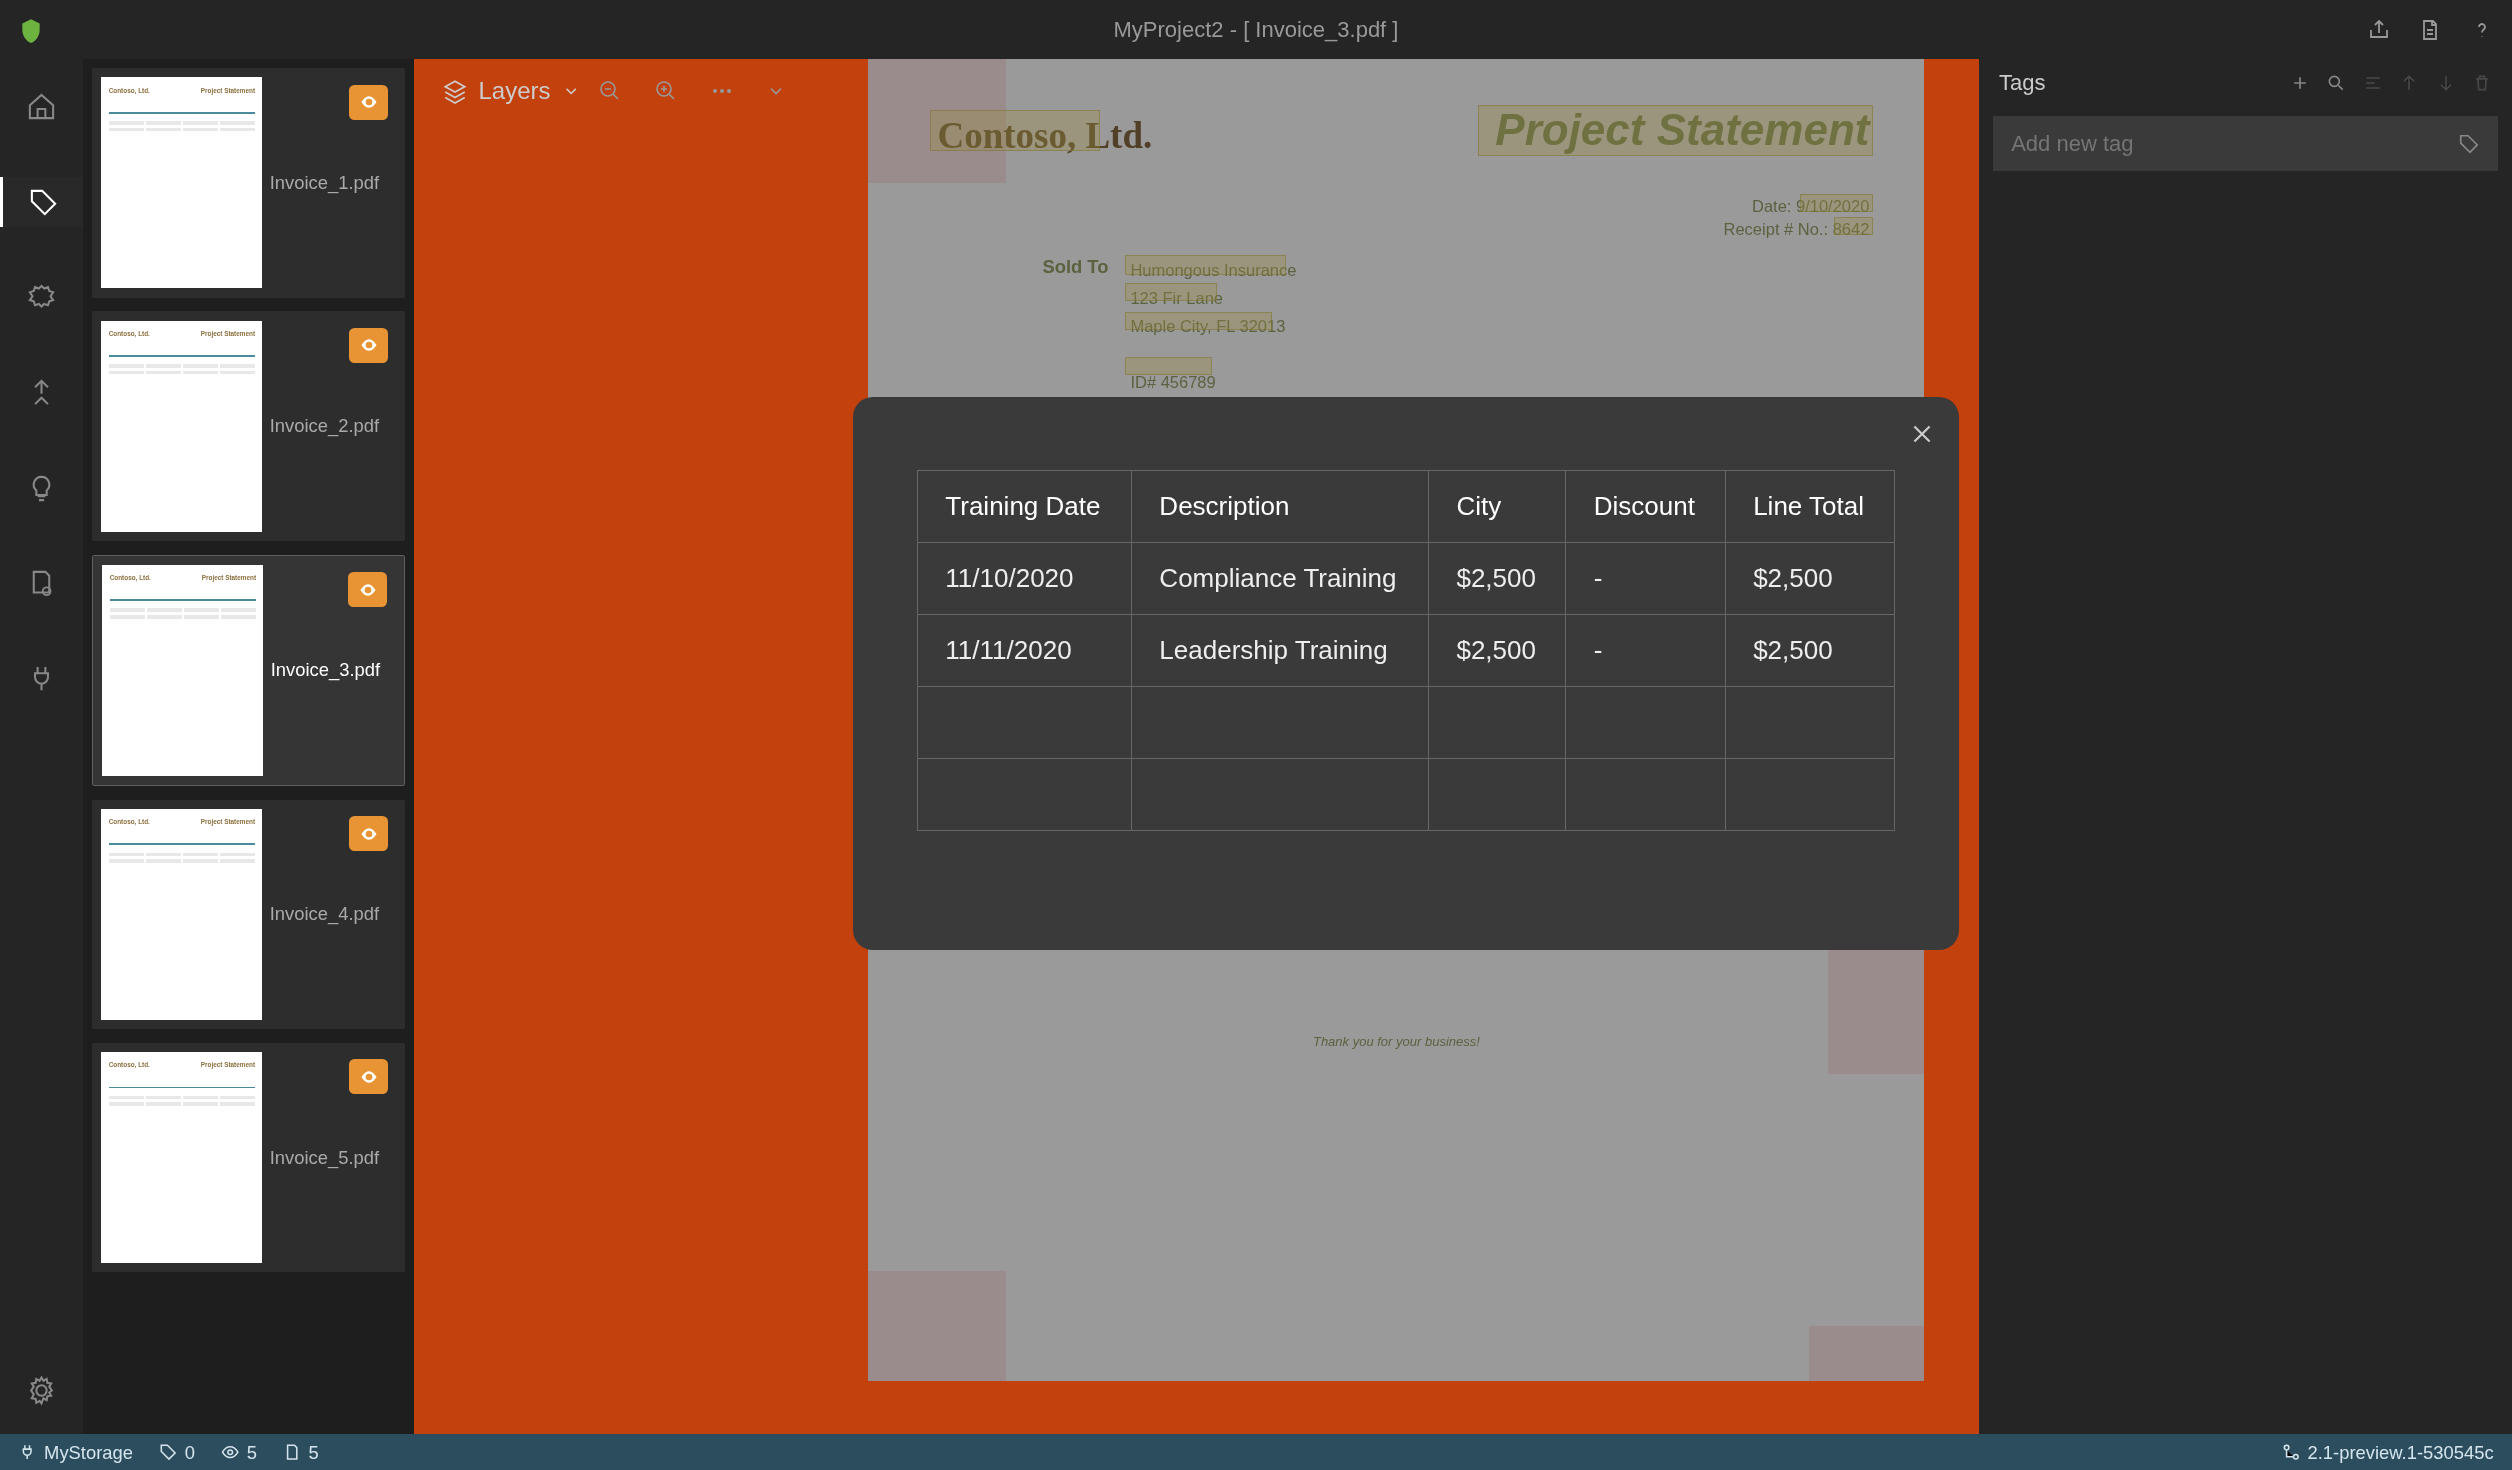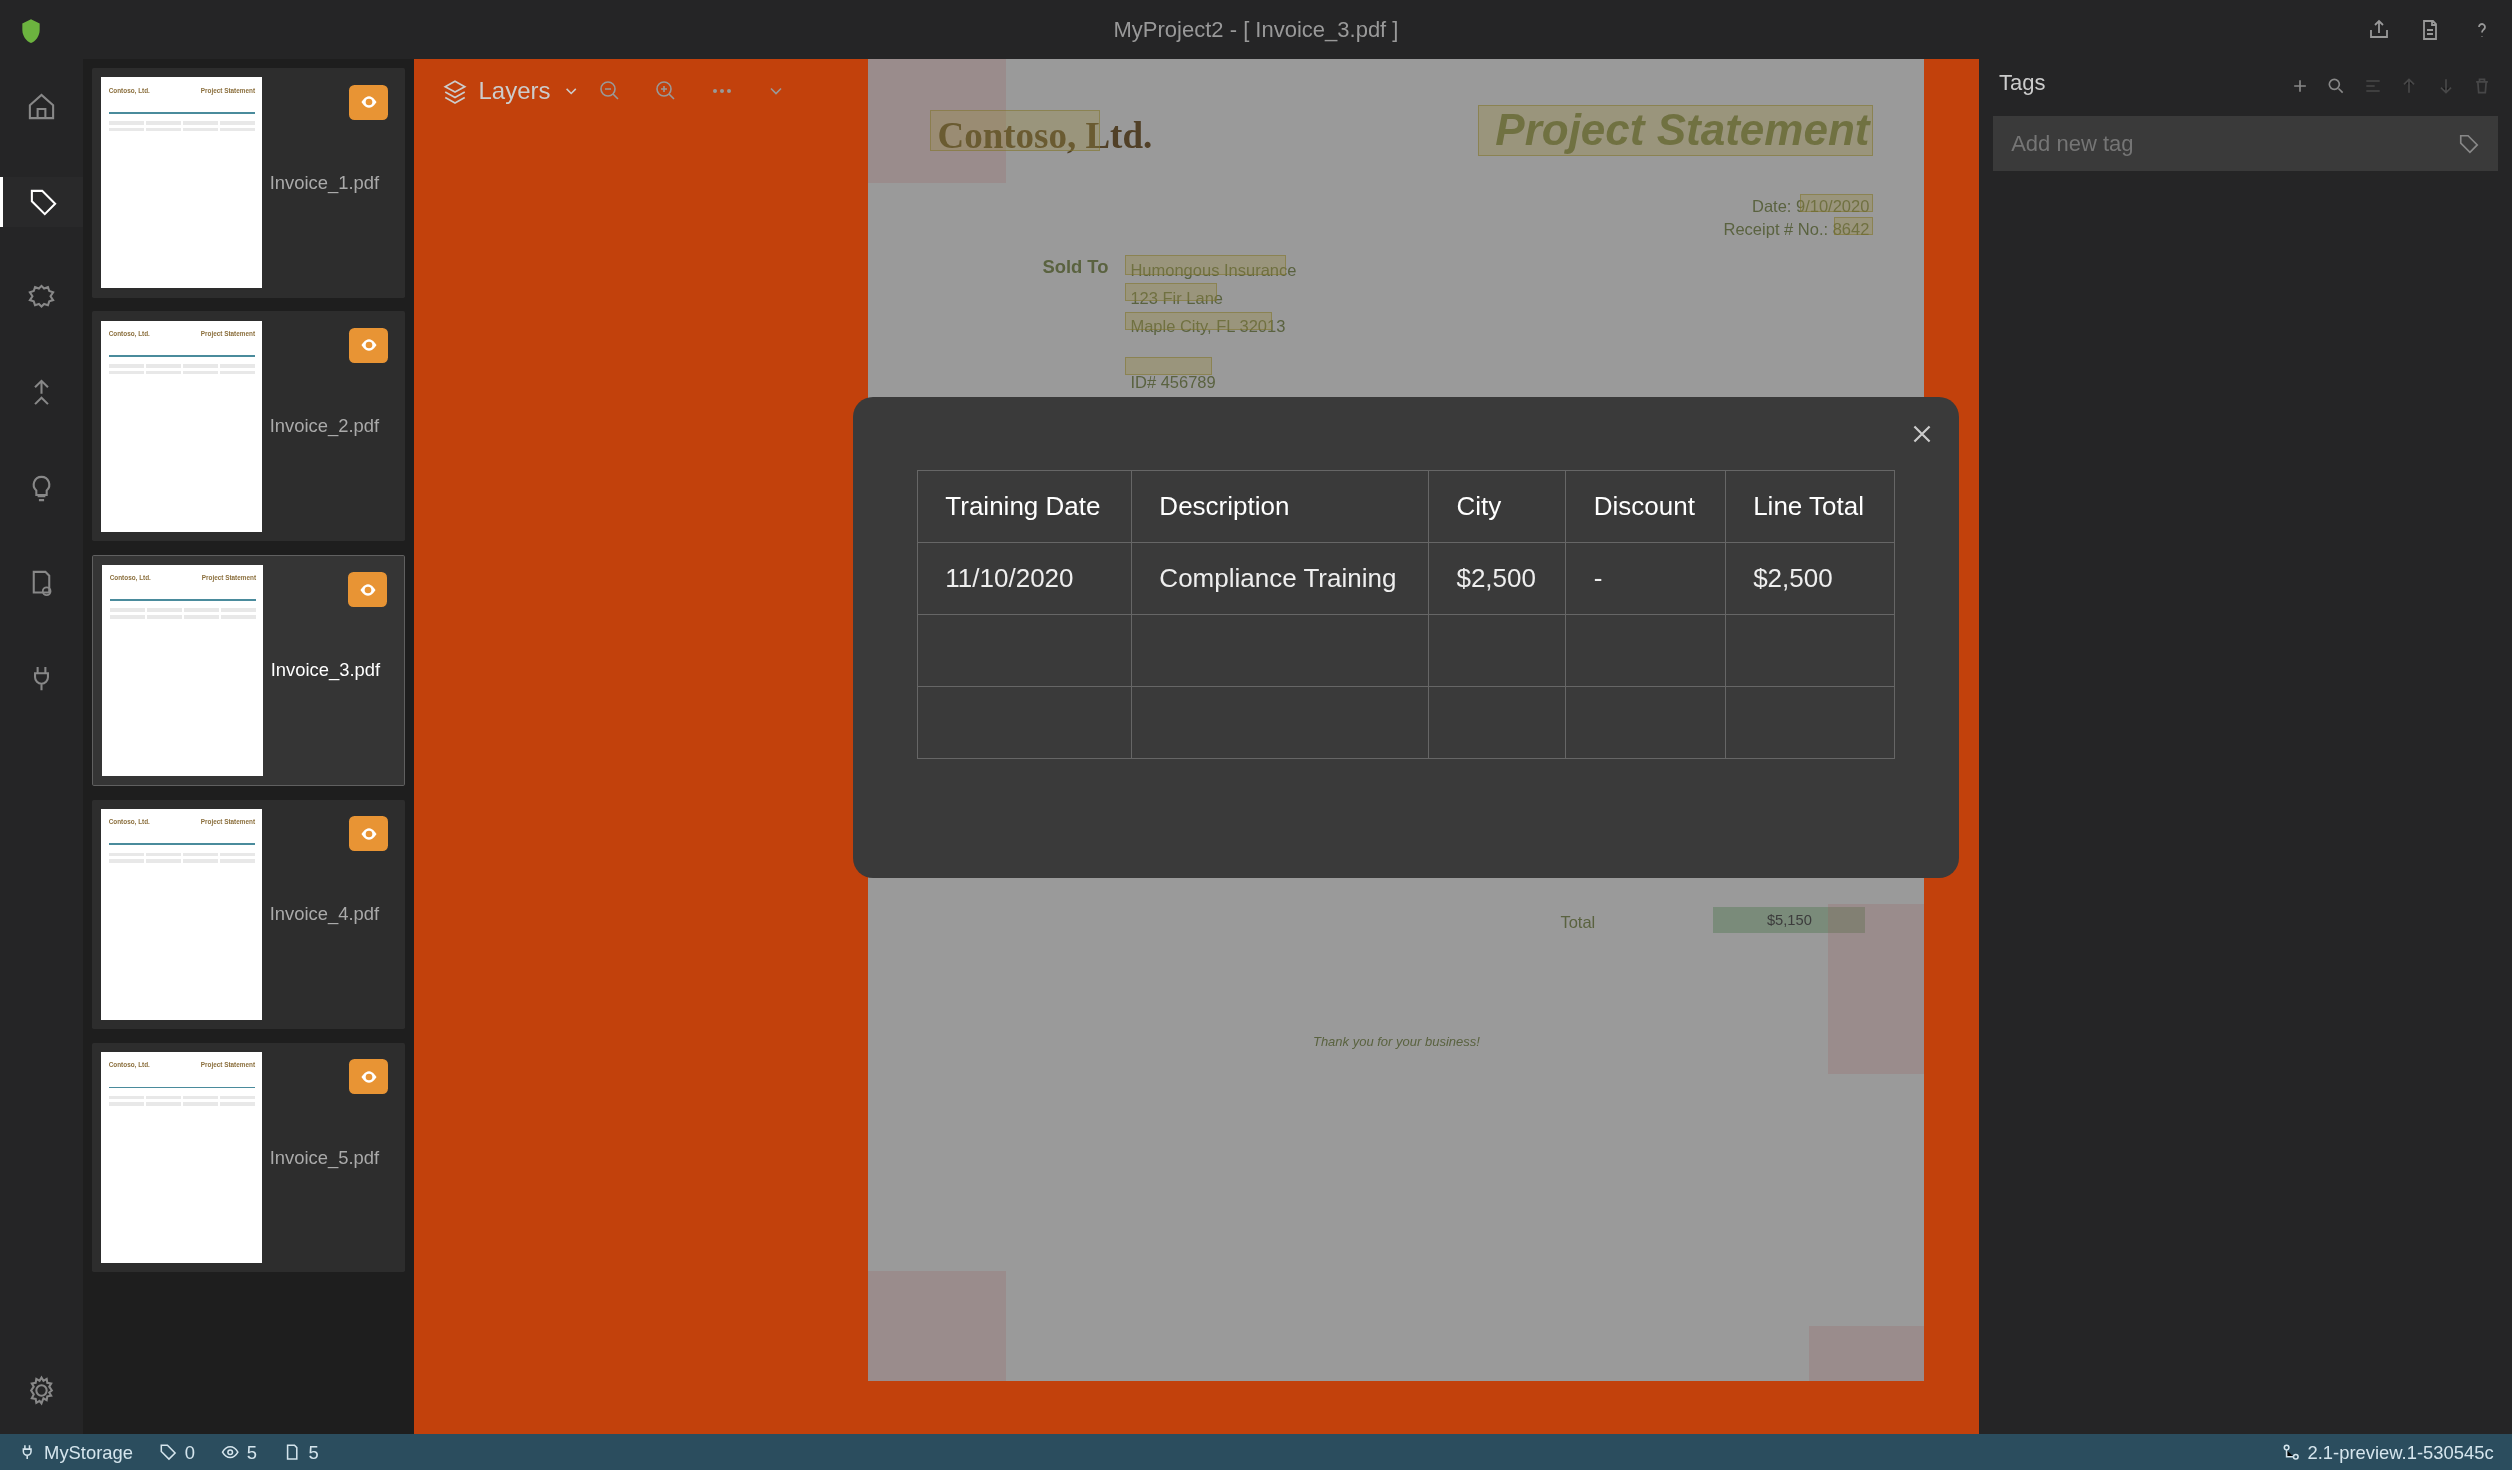--- a/index.html
+++ b/index.html
@@ -336,21 +336,21 @@
     
     .tagspanel {
       width: 533px;
       background: #252526;
       padding: 0;
       display: flex;
       flex-direction: column;
     }
     .tagspanel-header {
       display: flex;
-      align-items: flex-end;
+      align-items: center;
       padding: 11px 20px;
       gap: 15px;
     }
     .tagspanel-title {
       font-size: 22px;
       color: #ccc;
       flex: 1;
     }
     .tagspanel-icons {
       display: flex;
@@ -719,20 +719,27 @@
           </thead>
           <tbody>
             <tr>
               <td>11/10/2020</td>
               <td>Compliance Training</td>
               <td>$2,500</td>
               <td>-</td>
               <td>$2,500</td>
             </tr>
             <tr>
+              <td>11/11/2020</td>
+              <td>Leadership Training</td>
+              <td>$2,500</td>
+              <td>-</td>
+              <td>$2,500</td>
+            </tr>
+            <tr>
               <td></td>
               <td></td>
               <td></td>
               <td></td>
               <td></td>
             </tr>
             <tr>
               <td></td>
               <td></td>
               <td></td>

